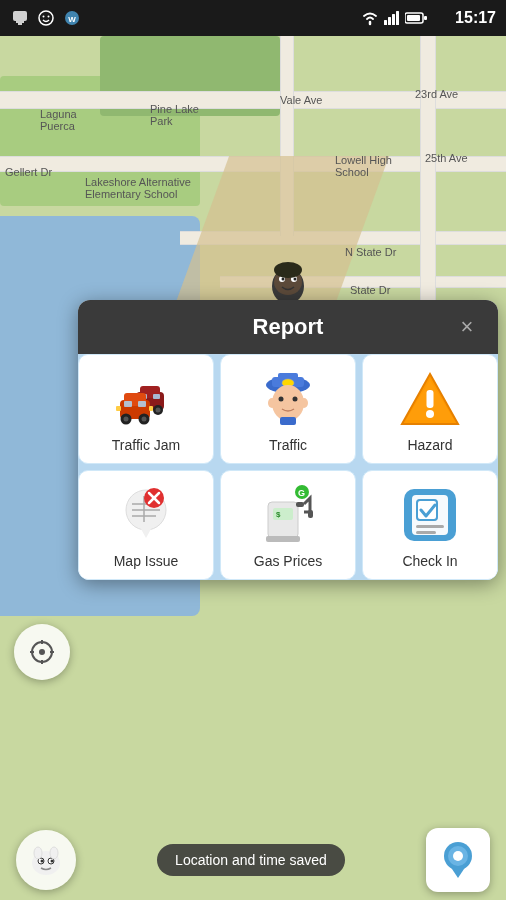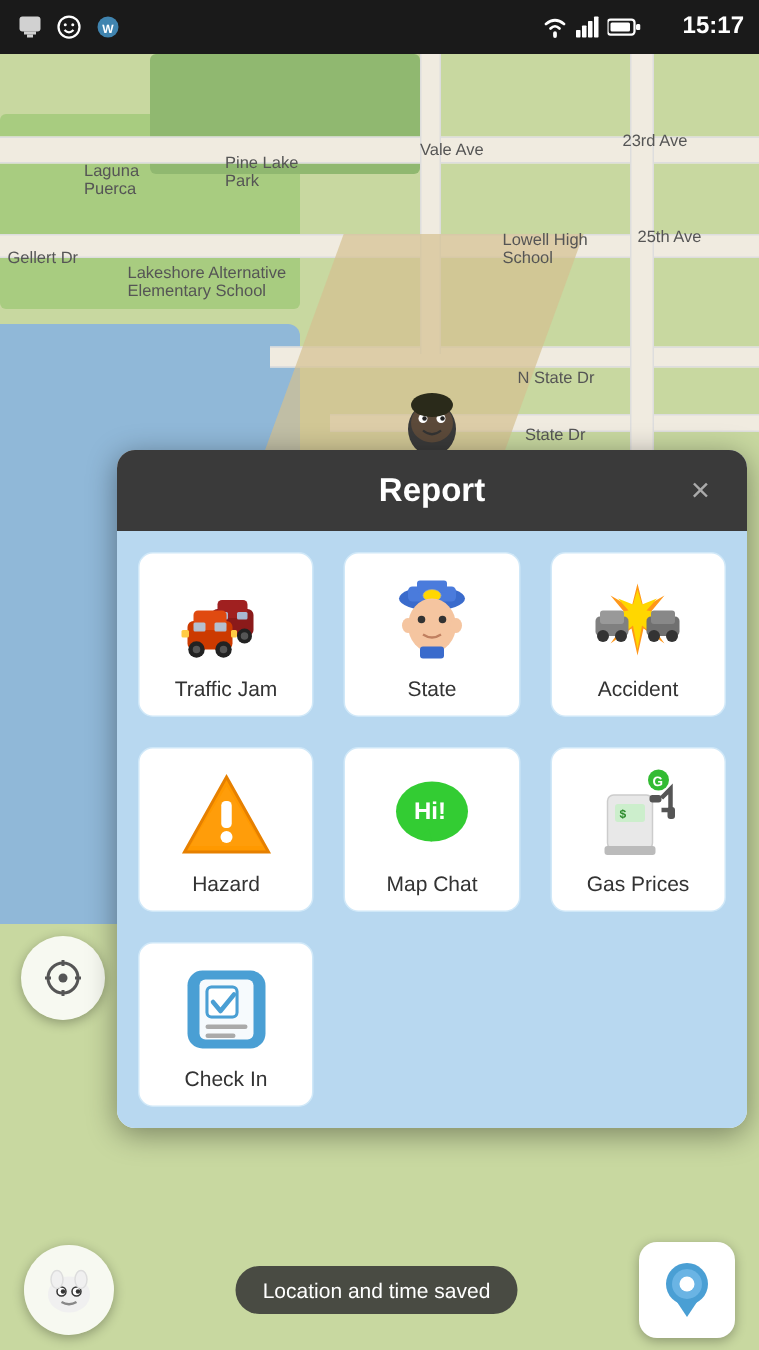--- a/index.html
+++ b/index.html
@@ -149,22 +149,22 @@
       width: 30px;
       height: 30px;
       display: flex;
       align-items: center;
       justify-content: center;
     }
 
     .report-grid {
       display: grid;
       grid-template-columns: repeat(3, 1fr);
-      gap: 20px;
-      padding: 14px;
+      gap: 6px;
+      padding: 0;
       background: #b8d8f0;
     }
 
     .report-item {
       background: white;
       border-radius: 10px;
       display: flex;
       flex-direction: column;
       align-items: center;
       justify-content: center;
@@ -265,21 +265,21 @@
   <div class="road-horizontal" style="top:55px;left:0;width:506px;height:18px;"></div>
   <div class="road-horizontal" style="top:120px;left:0;width:506px;height:16px;"></div>
   <div class="road-horizontal" style="top:195px;left:180px;width:326px;height:14px;"></div>
   <div class="road-horizontal" style="top:240px;left:220px;width:286px;height:12px;"></div>
 
   <div class="road-vertical" style="top:0;left:420px;width:16px;height:320px;"></div>
   <div class="road-vertical" style="top:0;left:280px;width:14px;height:200px;"></div>
 
   <div style="position:absolute;top:120px;left:200px;width:160px;height:160px;background:#d4c090;transform:skewX(-20deg);opacity:0.7;"></div>
 
-  <div class="map-label" style="top:72px;left:56px;">Laguna<br>Puerca</div>
+  <div class="map-label" style="top:72px;left:40px;">Laguna<br>Puerca</div>
   <div class="map-label" style="top:55px;left:150px;margin-top:12px;">Pine Lake<br>Park</div>
   <div class="map-label" style="top:58px;left:280px;">Vale Ave</div>
   <div class="map-label" style="top:52px;left:415px;">23rd Ave</div>
   <div class="map-label" style="top:130px;left:5px;">Gellert Dr</div>
   <div class="map-label" style="top:118px;left:335px;">Lowell High<br>School</div>
   <div class="map-label" style="top:116px;left:425px;">25th Ave</div>
   <div class="map-label" style="top:140px;left:85px;">Lakeshore Alternative<br>Elementary School</div>
   <div class="map-label" style="top:210px;left:345px;">N State Dr</div>
   <div class="map-label" style="top:248px;left:350px;text-align:right;">State Dr</div>
 
@@ -420,75 +420,60 @@
           <circle cx="37" cy="30" r="2.5" fill="#333"></circle>
 
           <path d="M24 40 Q30 44 36 40" stroke="#c08060" stroke-width="1.5" fill="none"></path>
 
           <ellipse cx="14" cy="34" rx="4" ry="5" fill="#f5c5a0"></ellipse>
           <ellipse cx="46" cy="34" rx="4" ry="5" fill="#f5c5a0"></ellipse>
 
           <rect x="22" y="48" width="16" height="8" rx="2" fill="#3a6bcc"></rect>
         </svg>
       </div>
-      <span class="report-item-label">State</span>
-    </div>
-
-    <div class="report-item">
-      <div class="report-item-icon">
-        <svg width="64" height="52" viewBox="0 0 64 52">
-
-          <polygon points="32,2 36,18 50,10 40,22 56,24 40,28 50,42 36,32 32,50 28,32 14,42 24,28 8,24 24,22 14,10 28,18" fill="#ff8c00" opacity="0.9"></polygon>
-          <polygon points="32,6 35,16 45,12 38,20 52,22 38,26 45,38 35,30 32,46 29,30 19,38 26,26 12,22 26,20 19,12 29,16" fill="#ffd700"></polygon>
-
-          <g transform="translate(4,20)">
-            <rect x="0" y="4" width="22" height="13" rx="3" fill="#808080"></rect>
-            <rect x="3" y="0" width="16" height="9" rx="2" fill="#999"></rect>
-            <circle cx="5" cy="17" r="4" fill="#333"></circle>
-            <circle cx="17" cy="17" r="4" fill="#333"></circle>
-          </g>
-          <g transform="translate(36,20) scale(-1,1) translate(-24,0)">
-            <rect x="0" y="4" width="22" height="13" rx="3" fill="#707070"></rect>
-            <rect x="3" y="0" width="16" height="9" rx="2" fill="#888"></rect>
-            <circle cx="5" cy="17" r="4" fill="#333"></circle>
-            <circle cx="17" cy="17" r="4" fill="#333"></circle>
-          </g>
-        </svg>
-      </div>
-      <span class="report-item-label">Accident</span>
-    </div>
+      <span class="report-item-label">Traffic</span>
+    </div>
+
 
     <div class="report-item">
       <div class="report-item-icon">
         <svg width="60" height="58" viewBox="0 0 60 58">
 
           <polygon points="30,4 58,54 2,54" fill="#ff9900" stroke="#e68000" stroke-width="2"></polygon>
           <polygon points="30,10 54,50 6,50" fill="#ffaa22" opacity="0.3"></polygon>
 
           <rect x="26.5" y="20" width="7" height="18" rx="3" fill="white"></rect>
           <circle cx="30" cy="44" r="4" fill="white"></circle>
         </svg>
       </div>
       <span class="report-item-label">Hazard</span>
     </div>
 
 
+
     <div class="report-item">
       <div class="report-item-icon">
-        <svg width="60" height="60" viewBox="0 0 60 60">
-
-          <ellipse cx="30" cy="28" rx="24" ry="20" fill="#33cc33"></ellipse>
-          <polygon points="20,46 28,40 30,48" fill="#33cc33"></polygon>
-
-          <text x="18" y="33" font-size="16" font-weight="bold" fill="white" font-family="Arial">Hi!</text>
+        <svg width="56" height="62" viewBox="0 0 56 62">
+
+          <ellipse cx="28" cy="26" rx="20" ry="20" fill="#f0f0f0" stroke="#ddd" stroke-width="1"></ellipse>
+
+          <polygon points="28,54 18,36 38,36" fill="#f0f0f0"></polygon>
+
+          <line x1="14" y1="20" x2="42" y2="20" stroke="#aaa" stroke-width="1.5"></line>
+          <line x1="14" y1="26" x2="42" y2="26" stroke="#aaa" stroke-width="1.5"></line>
+          <line x1="14" y1="32" x2="38" y2="32" stroke="#aaa" stroke-width="1.5"></line>
+          <line x1="26" y1="12" x2="26" y2="38" stroke="#aaa" stroke-width="1.5"></line>
+
+          <circle cx="36" cy="14" r="10" fill="#e03030"></circle>
+          <line x1="31" y1="9" x2="41" y2="19" stroke="white" stroke-width="2.5" stroke-linecap="round"></line>
+          <line x1="41" y1="9" x2="31" y2="19" stroke="white" stroke-width="2.5" stroke-linecap="round"></line>
         </svg>
       </div>
-      <span class="report-item-label">Map Chat</span>
-    </div>
-
+      <span class="report-item-label">Map Issue</span>
+    </div>
 
     <div class="report-item">
       <div class="report-item-icon">
         <svg width="56" height="62" viewBox="0 0 56 62">
 
           <rect x="8" y="18" width="30" height="36" rx="4" fill="#e8e8e8" stroke="#ccc" stroke-width="1"></rect>
 
           <rect x="13" y="24" width="20" height="12" rx="2" fill="#cceecc"></rect>
 
           <text x="16" y="33" font-size="8" fill="#2a8a2a" font-weight="bold" font-family="Arial">$</text>

